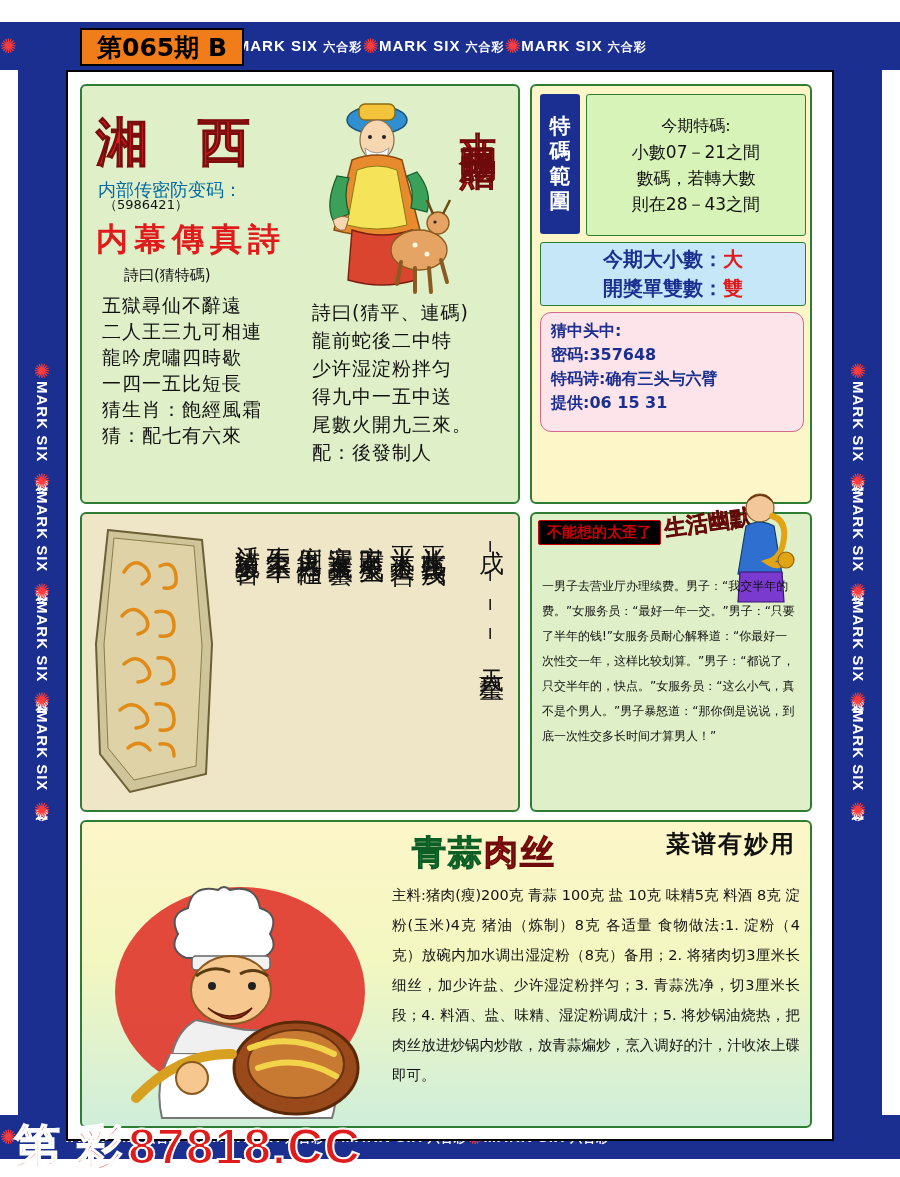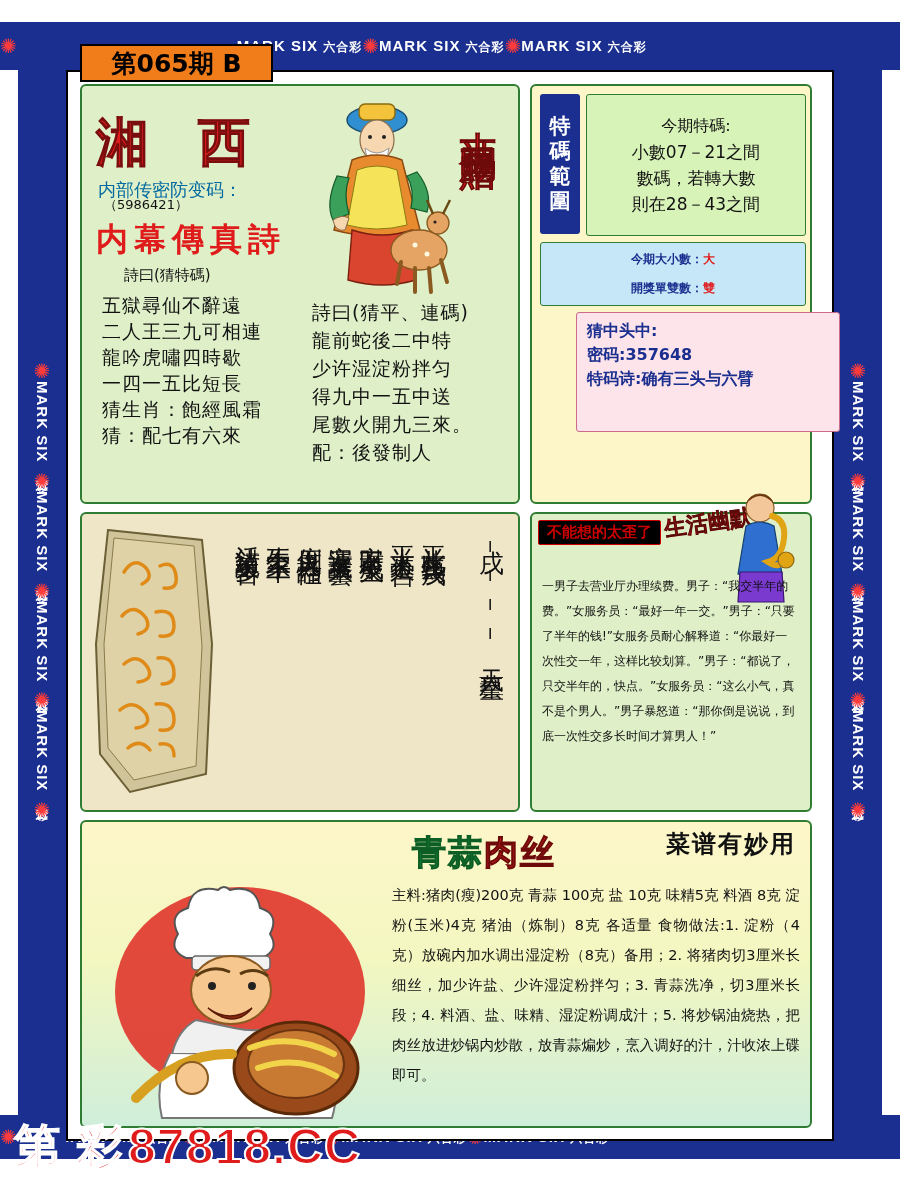--- a/index.html
+++ b/index.html
@@ -22,21 +22,21 @@
   .marktext{font-family:"Liberation Sans",sans-serif;font-weight:bold;font-size:15px;letter-spacing:1px;white-space:nowrap;color:#fff;}
   .marktext .cn{font-size:12px;color:#fff;}
   .flower{color:#ff3b3b;font-size:20px;line-height:1;}
 
   .vert .marktext{writing-mode:vertical-rl;text-orientation:mixed;}
   .band-left .band-inner,.band-right .band-inner{flex-direction:column;justify-content:center;}
 
   .inner-white{position:absolute;left:66px;top:70px;width:768px;height:1071px;background:#ffffff;border:2px solid #000;box-sizing:border-box;}
 
   
-  .issue{position:absolute;left:80px;top:44px;width:193px;height:38px;background:#f07d1a;border:2px solid #000;display:flex;align-items:center;justify-content:center;z-index:6;box-sizing:border-box;text-align:right;}
+  .issue{position:absolute;left:80px;top:28px;width:164px;height:38px;background:#f07d1a;border:2px solid #000;display:flex;align-items:center;justify-content:center;z-index:6;box-sizing:border-box;text-align:right;}
   .issue span{font-size:25px;font-weight:bold;color:#000;font-family:"DejaVu Sans",sans-serif;}
 
   
   .panel{position:absolute;box-sizing:border-box;}
   .p-main{left:12px;top:12px;width:440px;height:420px;background:#dff0c8;border:2px solid #2f7d32;border-radius:6px;}
   .brand{position:absolute;left:14px;top:22px;font-size:52px;font-weight:bold;color:#e01b1b;letter-spacing:16px;-webkit-text-stroke:1px #7a0d0d;font-family:"DejaVu Sans",serif;}
   .sub1{position:absolute;left:16px;top:92px;font-size:18px;color:#0369a1;}
   .sub2{position:absolute;left:22px;top:110px;font-size:13px;color:#111;}
   .inside-title{position:absolute;left:14px;top:132px;font-size:32px;font-weight:bold;color:#e01b1b;letter-spacing:6px;font-family:"DejaVu Sans",serif;}
   .poem-head{position:absolute;left:42px;top:180px;font-size:15px;color:#111;}
@@ -49,24 +49,24 @@
   .immortal{position:absolute;left:215px;top:4px;width:170px;height:215px;}
 
   
   .p-right{left:462px;top:12px;width:282px;height:420px;background:#fdf6c9;border:2px solid #2f7d32;border-radius:6px;}
   .tm-label{position:absolute;left:8px;top:8px;width:40px;height:140px;background:#1a2f8f;color:#fff;font-size:21px;font-weight:bold;display:flex;flex-direction:column;align-items:center;justify-content:center;line-height:25px;border-radius:3px;}
   .tm-box{position:absolute;left:54px;top:8px;width:218px;height:140px;background:#d8f3b8;border:1px solid #2f7d32;border-radius:3px;display:flex;flex-direction:column;align-items:center;justify-content:center;}
   .tm-box div{font-size:17px;color:#111;line-height:26px;text-align:center;font-family:"DejaVu Sans",serif;}
   .tm-box .h{font-size:16px;}
 
   .bigsmall{position:absolute;left:8px;top:156px;width:264px;height:62px;background:#c6e7f7;border:1px solid #2f7d32;border-radius:3px;display:flex;flex-direction:column;justify-content:center;}
-  .bigsmall div{font-size:12px;font-weight:bold;color:#1a2f8f;text-align:center;line-height:29px;}
+  .bigsmall div{font-size:20px;font-weight:bold;color:#1a2f8f;text-align:center;line-height:29px;}
   .bigsmall div b{color:#e01b1b;}
 
-  .guess{position:absolute;left:8px;top:226px;width:264px;height:120px;background:#fde3ea;border:1px solid #d06a8a;border-radius:3px;padding:6px 10px;box-sizing:border-box;margin-left:36px;}
+  .guess{position:absolute;left:8px;top:226px;width:264px;height:120px;background:#fde3ea;border:1px solid #d06a8a;border-radius:11px;padding:6px 10px;box-sizing:border-box;}
   .guess p{margin:0;font-size:16px;line-height:24px;color:#b1121f;font-weight:bold;}
   .guess p span{color:#1a2f8f;}
 
   
   .p-stone{left:12px;top:440px;width:440px;height:300px;background:#efe6c8;border:2px solid #2f7d32;border-radius:6px;}
   .stone-img{position:absolute;left:8px;top:10px;width:130px;height:275px;}
   .stone-poem{position:absolute;left:150px;top:12px;font-size:25px;line-height:31px;color:#111;writing-mode:vertical-rl;height:270px;letter-spacing:3px;font-family:"DejaVu Sans",serif;}
   .stone-tail{position:absolute;right:10px;top:16px;font-size:25px;writing-mode:vertical-rl;height:260px;color:#111;letter-spacing:4px;}
 
   
@@ -221,20 +221,21 @@
 
       <div class="bigsmall">
         <div><span>今期大小數：</span><b>大</b></div>
         <div><span>開獎單雙數：</span><b>雙</b></div>
       </div>
 
       <div class="guess">
         <p><span>猜中头中:</span></p>
         <p><span>密码:</span><span>357648</span></p>
         <p><span>特码诗:</span><span>确有三头与六臂</span></p>
+        <p><span>提供:</span><span>06 15 31</span></p>
       </div>
     </div>
 
     <div class="panel p-stone">
       <svg class="stone-img" viewBox="0 0 130 275">
         <path d="M18 6 L112 16 L122 120 L116 250 L40 268 L10 230 L6 120 Z" fill="#cfc49a" stroke="#6b5f35" stroke-width="2"></path>
         <path d="M24 14 L104 22 L112 122 L106 242 L44 256 L18 224 L14 120 Z" fill="#ded2a6" stroke="#8a7c4a" stroke-width="1"></path>
         <g fill="none" stroke="#e08a18" stroke-width="3.5" stroke-linecap="round">
           <path d="M34 48 q10 -16 22 -4 q8 10 -4 16"></path>
           <path d="M70 42 q14 -6 16 10 q2 14 -12 12"></path>

